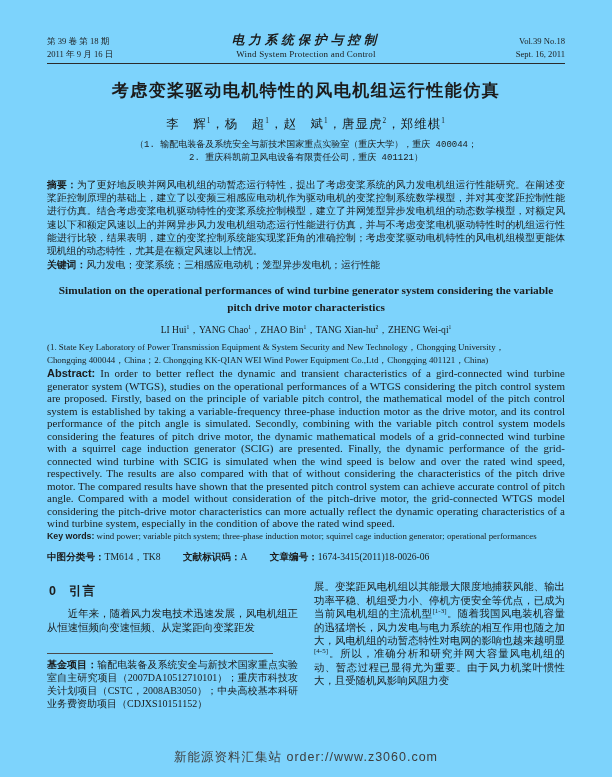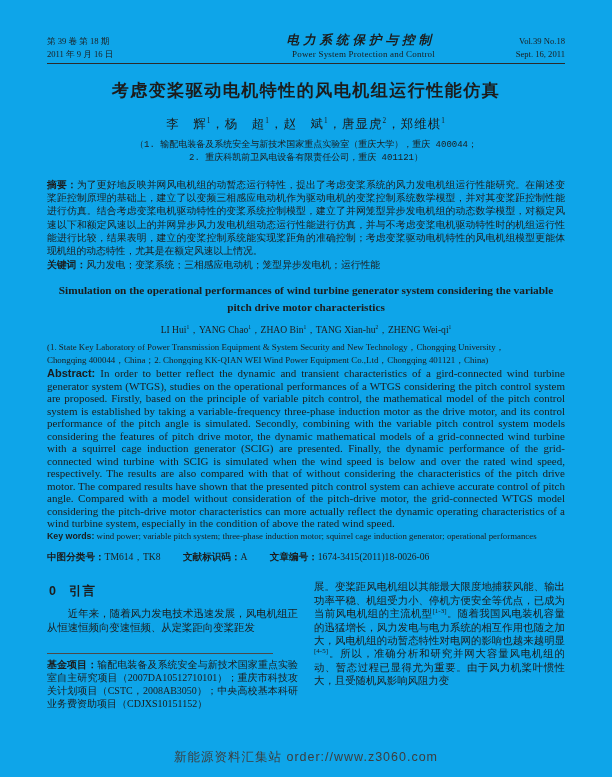--- a/index.html
+++ b/index.html
@@ -2,40 +2,40 @@
 <html><head>
 <meta charset="utf-8">
 <style>
   * { margin: 0; padding: 0; box-sizing: border-box; }
   html, body { background: #ffffff; }
   .page {
     position: relative;
     width: 612px;
     height: 777px;
     margin: 0 auto;
-    background: #0ea5e9;
+    background: #7dd3fc;
     color: #1c1c1c;
     font-family: "Liberation Serif", serif;
     overflow: hidden;
   }
   .inner { padding: 0 47px; }
 
   
   .journal-header {
     display: flex;
     justify-content: space-between;
     align-items: flex-end;
     padding-top: 33px;
     padding-bottom: 3px;
     border-bottom: 1.6px solid #2b2b2b;
   }
   .hdr-col { font-size: 8.6px; line-height: 12.5px; }
   .hdr-left  { text-align: left;  width: 130px; }
   .hdr-right { text-align: right; width: 130px; }
-  .hdr-center { text-align: right; flex: 1; }
+  .hdr-center { text-align: center; flex: 1; }
   .journal-name-cn {
     font-family: "Liberation Serif", serif;
     font-weight: bold;
     font-style: italic;
     font-size: 12.5px;
     letter-spacing: 4px;
     line-height: 15px;
   }
   .journal-name-en { font-size: 9px; line-height: 12px; letter-spacing: 0.2px; }
 
@@ -149,21 +149,21 @@
 <div class="page">
   <div class="inner">
 
     <div class="journal-header">
       <div class="hdr-col hdr-left">
         <div>第 39 卷 第 18 期</div>
         <div>2011 年 9 月 16 日</div>
       </div>
       <div class="hdr-center">
         <div class="journal-name-cn">电力系统保护与控制</div>
-        <div class="journal-name-en">Power System Protection and Control</div>
+        <div class="journal-name-en">Wind System Protection and Control</div>
       </div>
       <div class="hdr-col hdr-right">
         <div>Vol.39 No.18</div>
         <div>Sept. 16, 2011</div>
       </div>
     </div>
 
     <div class="paper-title-cn">考虑变桨驱动电机特性的风电机组运行性能仿真</div>
     <div class="authors-cn">李　辉<sup>1</sup>，杨　超<sup>1</sup>，赵　斌<sup>1</sup>，唐显虎<sup>2</sup>，郑维棋<sup>1</sup></div>
     <div class="affil-cn">

